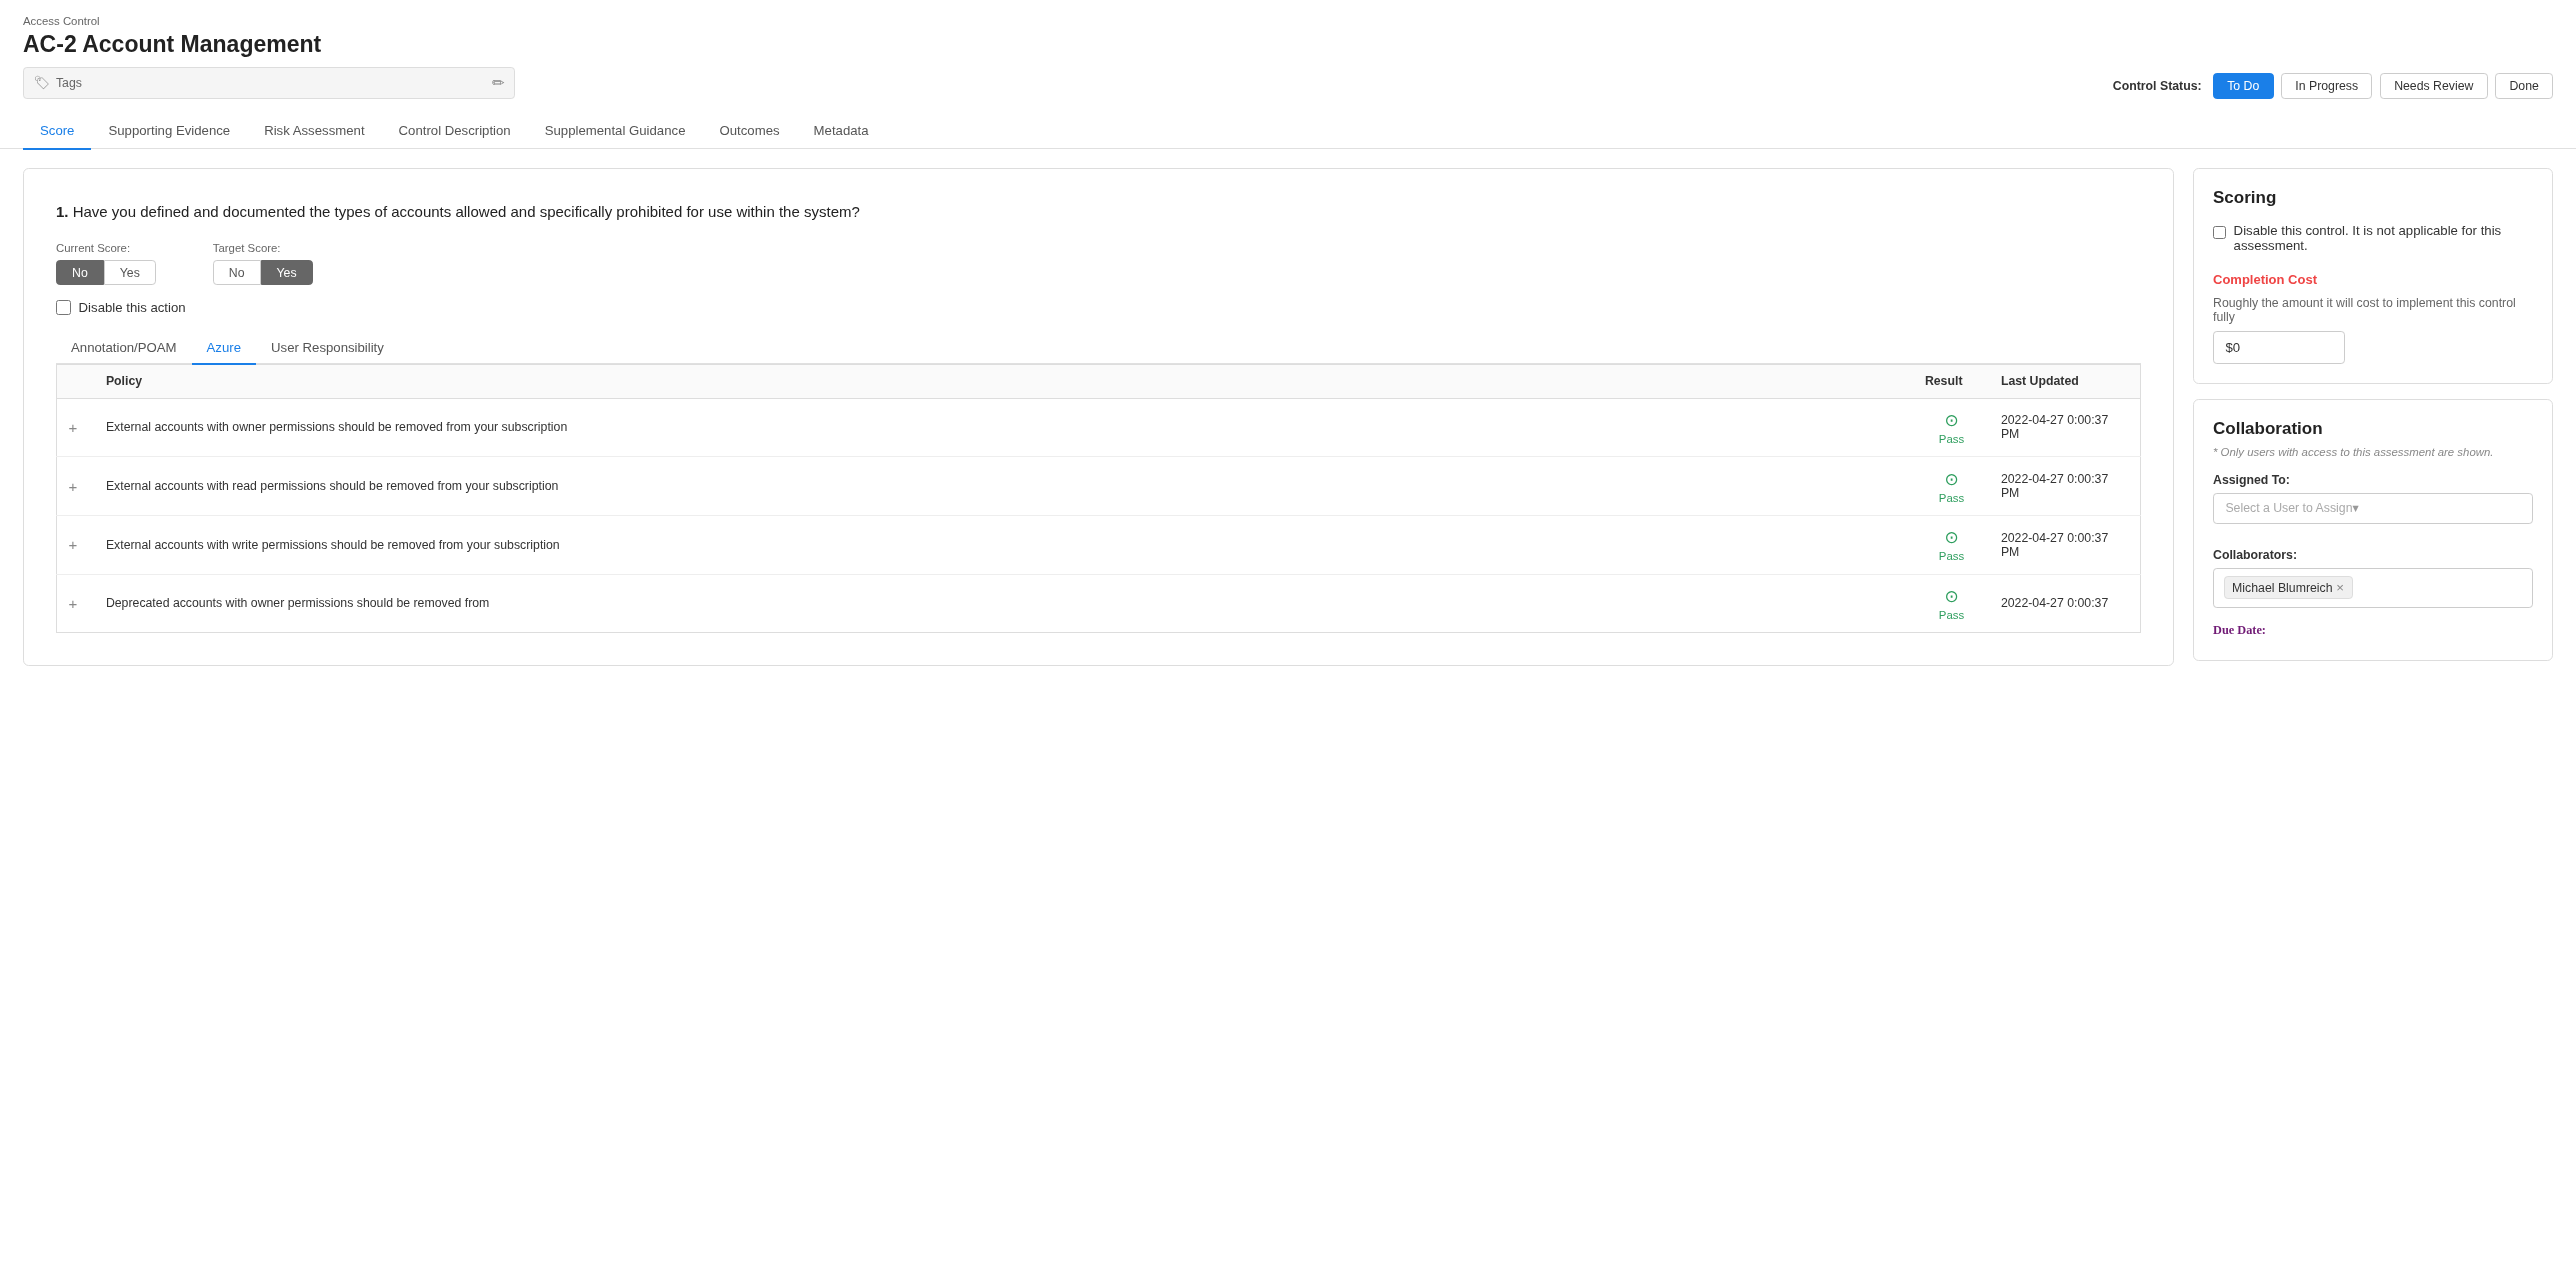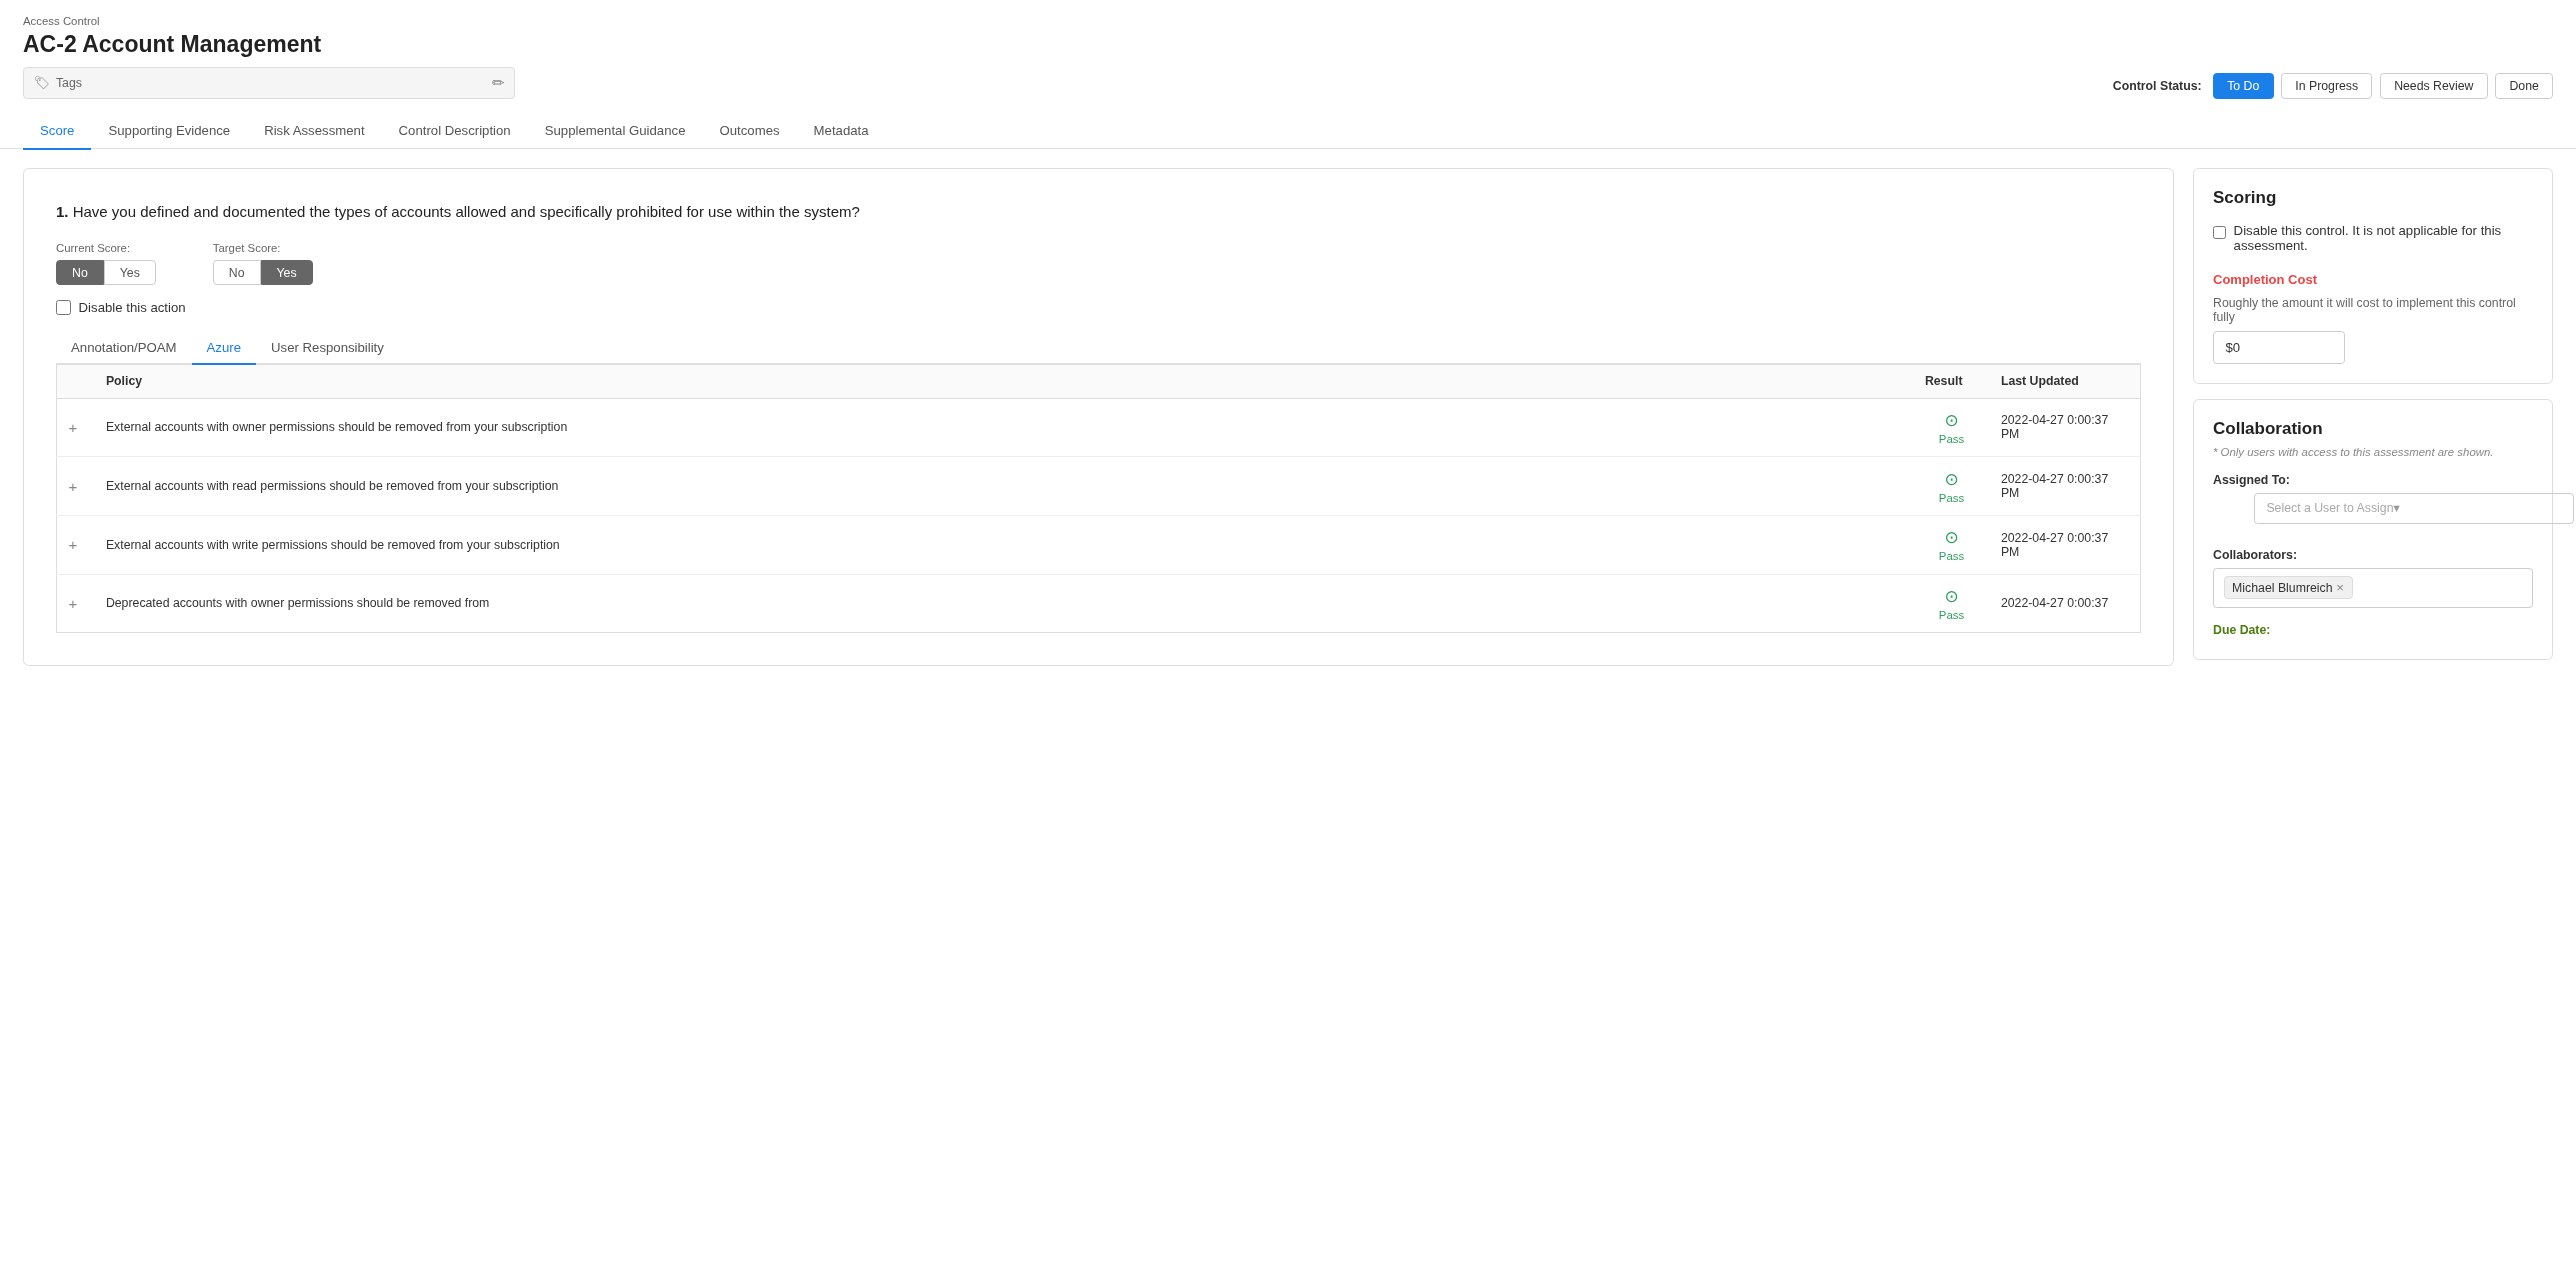--- a/index.html
+++ b/index.html
@@ -78,29 +78,29 @@
     .completion-cost { margin-top: 19px; }
     .cost-title { font-size: 13px; font-weight: 600; color: #ef4444; margin-bottom: 9px; }
     .cost-desc { font-size: 12.3px; color: #666; margin-bottom: 7.6px; }
     .cost-input { border: 0.9px solid #ccc; border-radius: 3.8px; padding: 7.6px 11.4px; font-size: 13.2px; width: 132px; color: #333; }
 
     .collaboration-card { border: 0.9px solid #ddd; border-radius: 5.7px; padding: 19px; background: #fff; }
     .collab-title { font-size: 17px; font-weight: 600; color: #222; margin-bottom: 7.6px; }
     .collab-note { font-size: 11.4px; color: #888; font-style: italic; margin-bottom: 15px; }
 
     .assigned-label { font-size: 12.3px; font-weight: 600; color: #333; margin-bottom: 5.7px; }
-    .assign-select { width: 100%; border: 0.9px solid #ccc; border-radius: 3.8px; padding: 7.6px 11.4px; font-size: 12.3px; color: #aaa; display: flex; align-items: center; cursor: pointer; margin-bottom: 15px; margin-left: 41px; }
+    .assign-select { width: 100%; border: 0.9px solid #ccc; border-radius: 3.8px; padding: 7.6px 11.4px; font-size: 12.3px; color: #aaa; display: flex; align-items: center; cursor: pointer; margin-bottom: 15px; }
     .assign-select .chevron { color: #999; }
 
     .collaborators-label { font-size: 12.3px; font-weight: 600; color: #333; margin-bottom: 5.7px; margin-top: 24px; }
     .collaborators-box { border: 0.9px solid #ccc; border-radius: 3.8px; padding: 7.6px 9.5px; display: flex; flex-wrap: wrap; gap: 5.7px; min-height: 36px; }
     .collab-chip { display: flex; align-items: center; gap: 3.8px; background: #f0f0f0; border: 0.9px solid #ddd; border-radius: 3.8px; padding: 2.8px 7.6px; font-size: 12.3px; color: #333; }
     .collab-chip .remove { color: #888; cursor: pointer; font-size: 13.2px; }
 
-    .due-date-label { font-size: 12.3px; font-weight: 600; color: #4d7c0f; margin-top: 15px; margin-bottom: 3.8px; }
+    .due-date-label { font-size: 12.3px; font-weight: 600; color: #701a75; margin-top: 15px; margin-bottom: 3.8px; font-family: Liberation Serif, serif; }
   </style>
 </head>
 <body>
 
 <div class="page-container">
 
   <div class="header">
     <div class="header-left">
       <div class="breadcrumb">Access Control</div>
       <div class="page-title">AC-2 Account Management</div>

